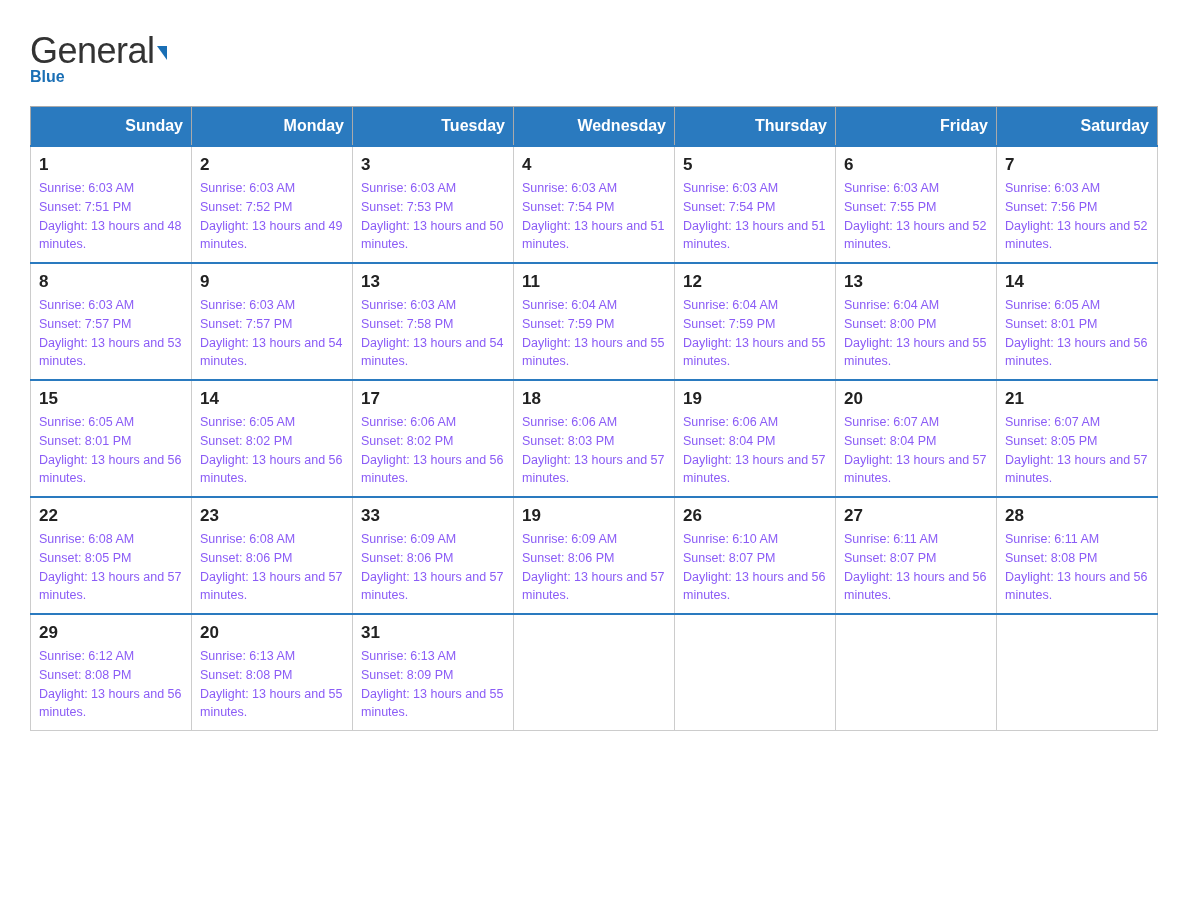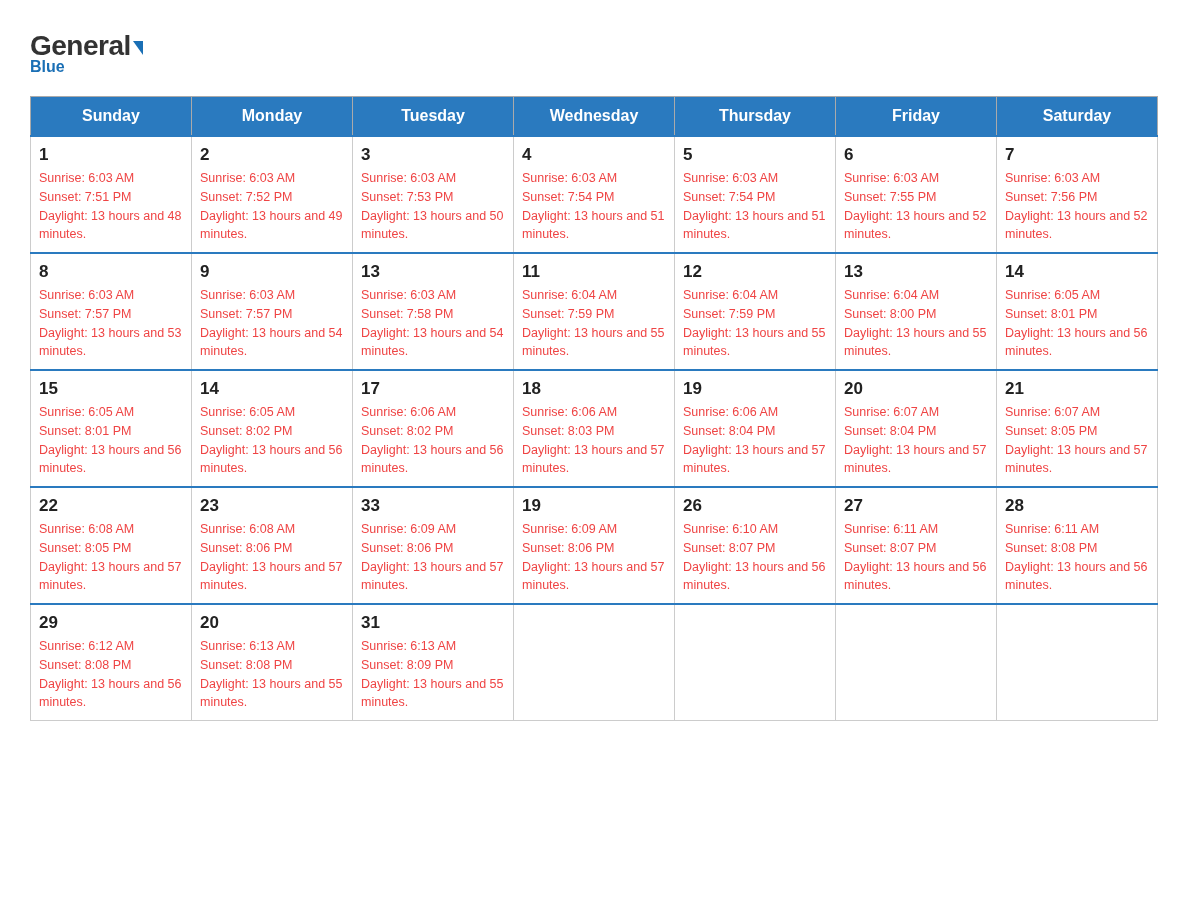--- a/index.html
+++ b/index.html
@@ -15,22 +15,22 @@
       justify-content: space-between;
       align-items: flex-start;
       margin-bottom: 20px;
     }
     .logo {
       display: flex;
       flex-direction: column;
       align-items: flex-start;
     }
     .logo-general {
-      font-size: 28px;
-      font-weight: bold;
+      font-size: 36px;
+      font-weight: normal;
       color: #333;
       letter-spacing: -0.5px;
       text-align: right;
     }
     .logo-blue {
       font-size: 16px;
       font-weight: bold;
       color: #1a6fb5;
       margin-top: -4px;
     }
@@ -52,21 +52,21 @@
       width: 100%;
       border-collapse: collapse;
       border: 1px solid #aaa;
     }
     .calendar th {
       background-color: #2a7abf;
       color: #fff;
       font-size: 16px;
       font-weight: bold;
       padding: 10px 8px;
-      text-align: center;
+      text-align: right;
       border: 1px solid #aaa;
     }
     .calendar td {
       vertical-align: top;
       padding: 8px;
       border: 1px solid #ccc;
       width: calc(100% / 7);
       font-size: 12.5px;
       color: #333;
       min-height: 100px;
@@ -76,21 +76,21 @@
     }
     .day-number {
       font-size: 17px;
       font-weight: bold;
       color: #222;
       margin-bottom: 4px;
     }
     .day-info {
       font-size: 12.5px;
       line-height: 1.5;
-      color: #ef4444;
+      color: #8b5cf6;
     }
     .empty-cell {
       background: #fff;
     }
   </style>
 </head>
 <body>
 
 <div class="header">
   <div class="logo">

